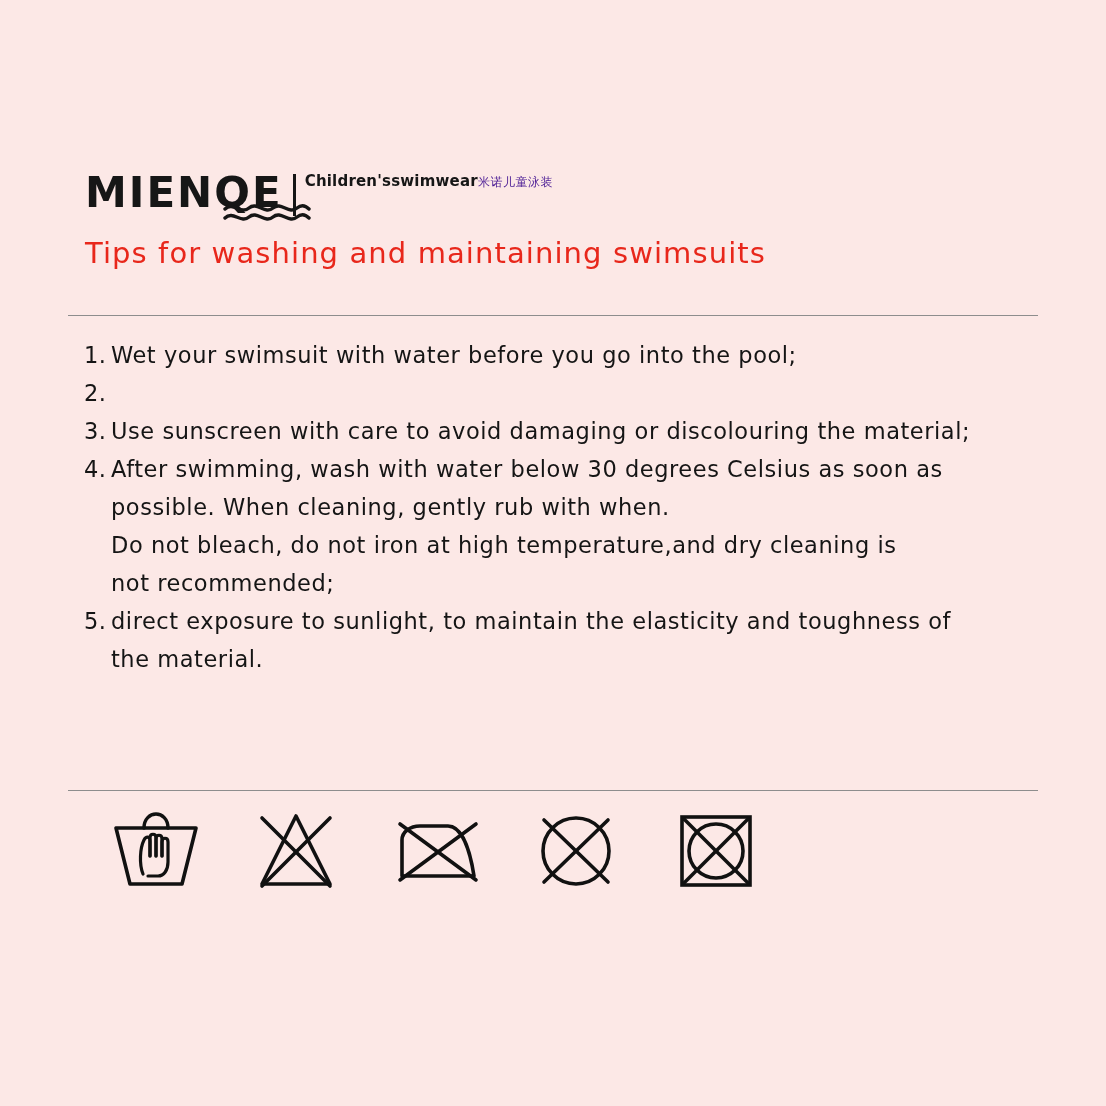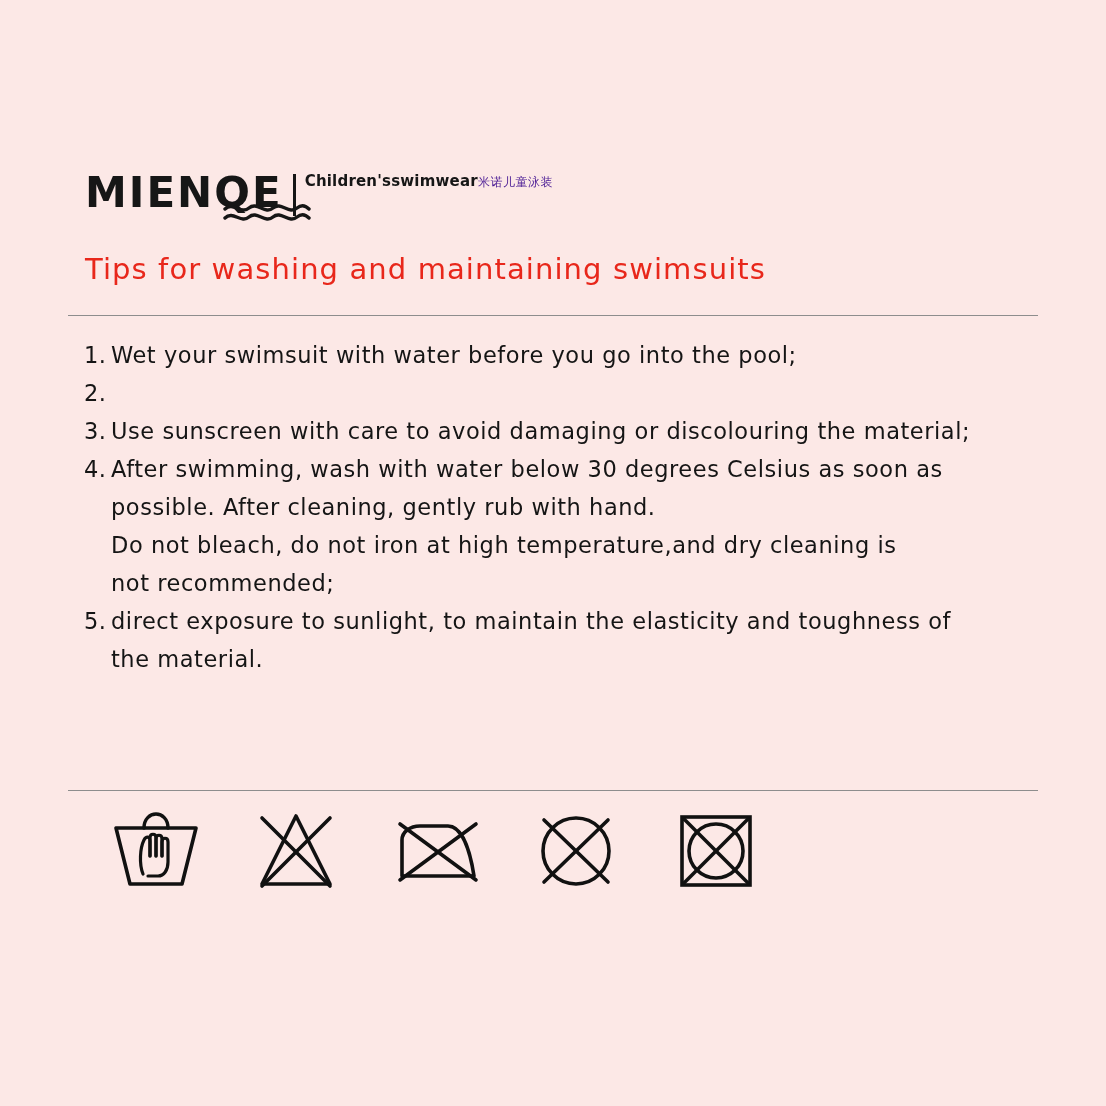--- a/index.html
+++ b/index.html
@@ -74,21 +74,21 @@
     line-height: 15px;
     color: #4c1d95;
     margin-top: 2px;
     letter-spacing: .5px;
   }
 
   
   .title {
     position: absolute;
     left: 85px;
-    top: 252px;
+    top: 236px;
     font-family: "DejaVu Sans", sans-serif;
     font-size: 29px;
     color: #e8271b;
     letter-spacing: 1.1px;
     white-space: nowrap;
   }
 
   .rule {
     position: absolute;
     left: 68px;
@@ -186,21 +186,21 @@
       <span class="tip-num">3.</span>
       <span class="tip-text">
         <span class="l">Use sunscreen with care to avoid damaging or discolouring the material;</span>
       </span>
     </div>
 
     <div class="tip">
       <span class="tip-num">4.</span>
       <span class="tip-text">
         <span class="l">After swimming, wash with water below 30 degrees Celsius as soon as</span>
-        <span class="l">possible. After cleaning, gently rub with hand.</span>
+        <span class="l">possible. When cleaning, gently rub with when.</span>
         <span class="l">Do not bleach, do not iron at high temperature,and dry cleaning is</span>
         <span class="l">not recommended;</span>
       </span>
     </div>
 
     <div class="tip">
       <span class="tip-num">5.</span>
       <span class="tip-text">
         <span class="l">direct exposure to sunlight, to maintain the elasticity and toughness of</span>
         <span class="l">the material.</span>

